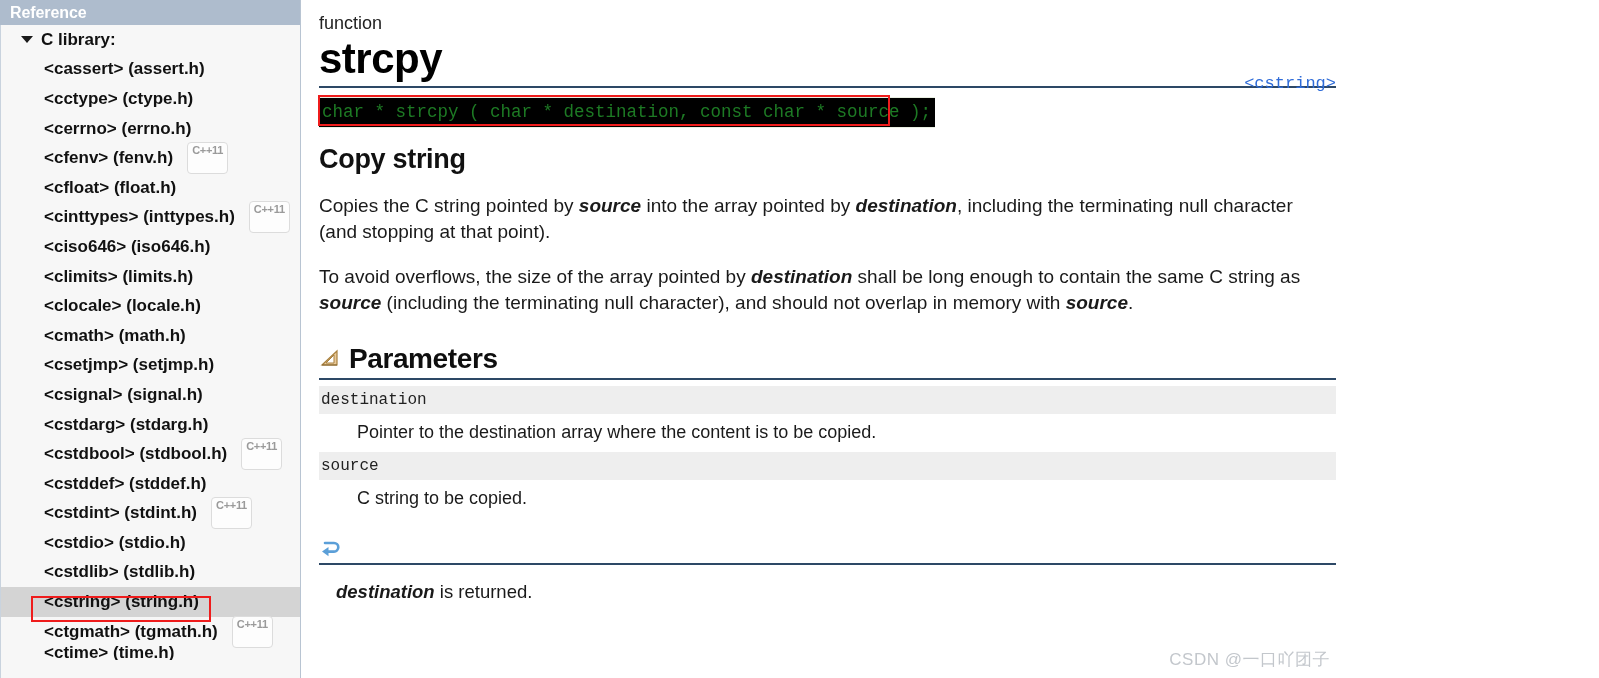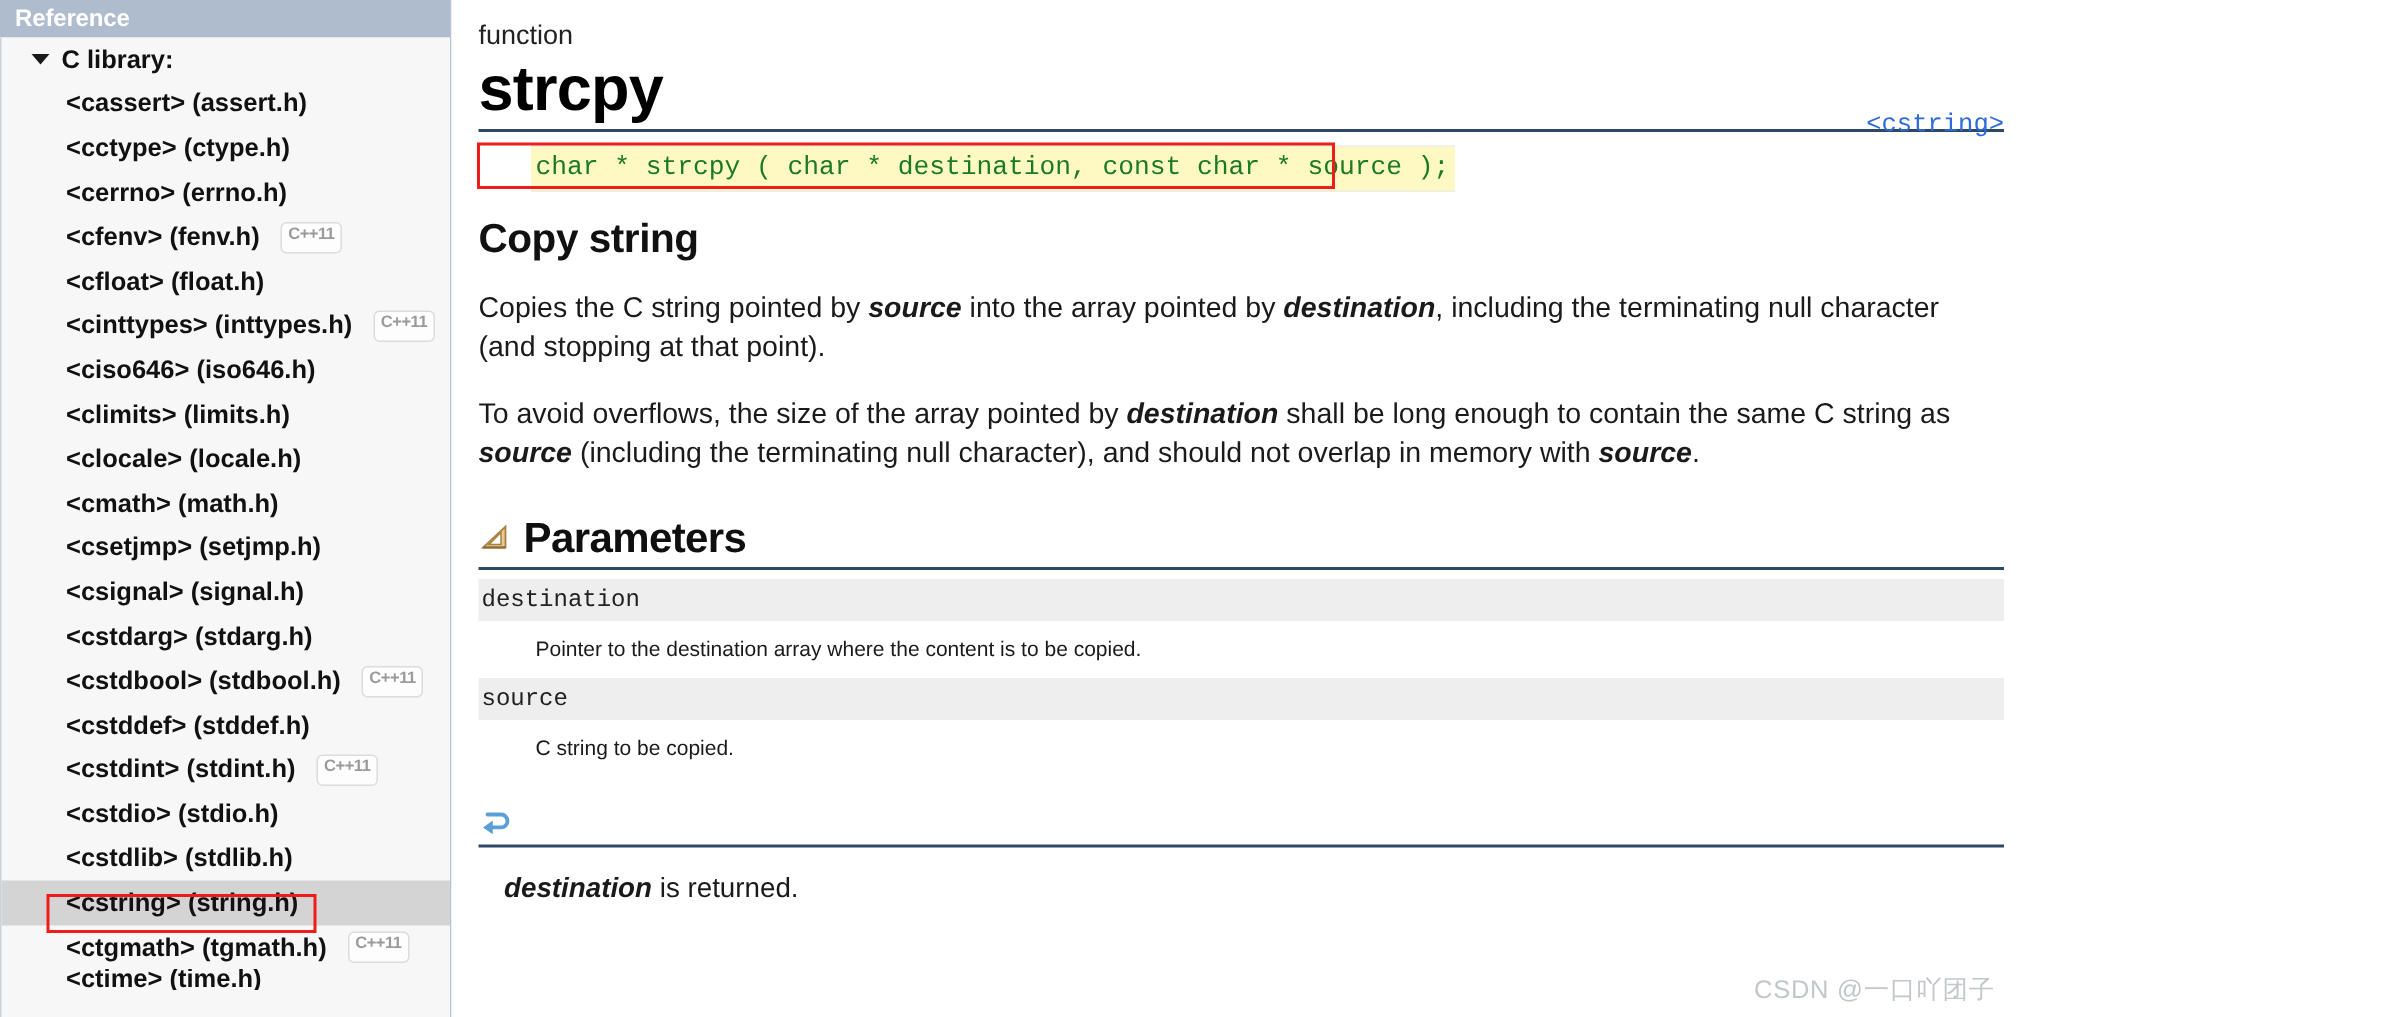--- a/index.html
+++ b/index.html
@@ -86,21 +86,21 @@
     display: inline-block;
   }
   .badge {
     margin-left: 14px;
     font-size: 11px;
     font-weight: bold;
     color: #9a9a9a;
     border: 1px solid #dcdcdc;
     border-radius: 4px;
     background: #fdfdfd;
-    padding: 2px 4px 6px 4px;
+    padding: 2px 4px 17px 4px;
     line-height: 11px;
     letter-spacing: -0.3px;
   }
   .nav-row.clipped {
     overflow: hidden;
     height: 14px;
   }
 
   
   #sidebar-annotation {
@@ -149,33 +149,32 @@
     top: 38px;
     font-family: "Liberation Mono", monospace;
     font-size: 17px;
     color: #2e6bd8;
   }
   #sig-wrap {
     position: relative;
     margin-top: 9px;
   }
   #signature {
-    background: #fef9c3;
+    background: #000000;
     border-top: 1px solid #e9efe2;
     border-bottom: 1px solid #e9efe2;
     font-family: "Liberation Mono", monospace;
     font-size: 17.5px;
     line-height: 27px;
     color: #1d7a24;
     padding: 1px 4px 1px 3px;
     display: inline-block;
     min-width: 562px;
     box-sizing: border-box;
     white-space: pre;
-    margin-left: 35px;
   }
   #sig-annotation {
     position: absolute;
     left: -1px;
     top: -2px;
     width: 572px;
     height: 31px;
     border: 2px solid #ef1c1c;
     box-sizing: border-box;
     pointer-events: none;
@@ -225,21 +224,21 @@
   .param-name {
     background: #eeeeee;
     font-family: "Liberation Mono", monospace;
     font-size: 16px;
     color: #222222;
     line-height: 24px;
     padding: 2px 0 2px 2px;
     margin-top: 6px;
   }
   .param-desc {
-    font-size: 14px;
+    font-size: 18px;
     line-height: 26px;
     color: #1a1a1a;
     padding-left: 38px;
     margin-top: 5px;
     margin-bottom: 7px;
   }
   #return-text {
     font-size: 18.5px;
     line-height: 26px;
     color: #1a1a1a;

